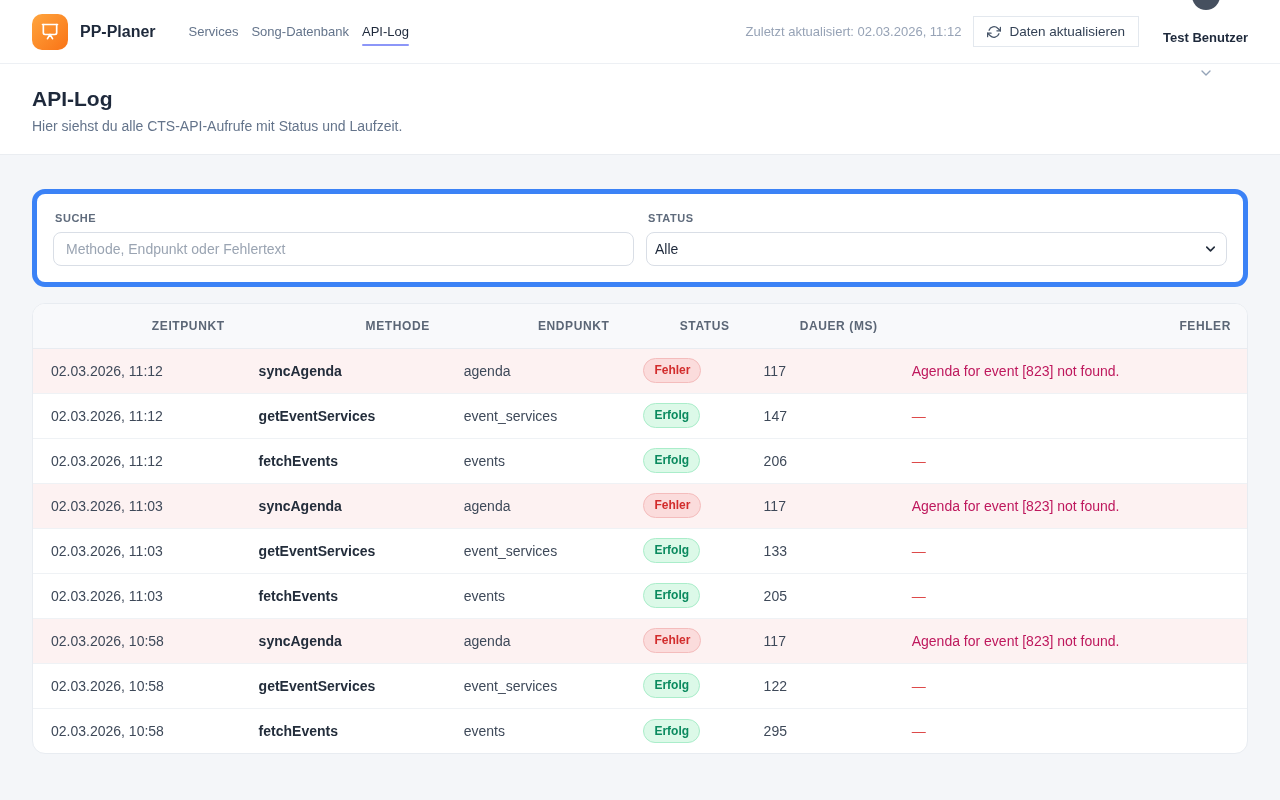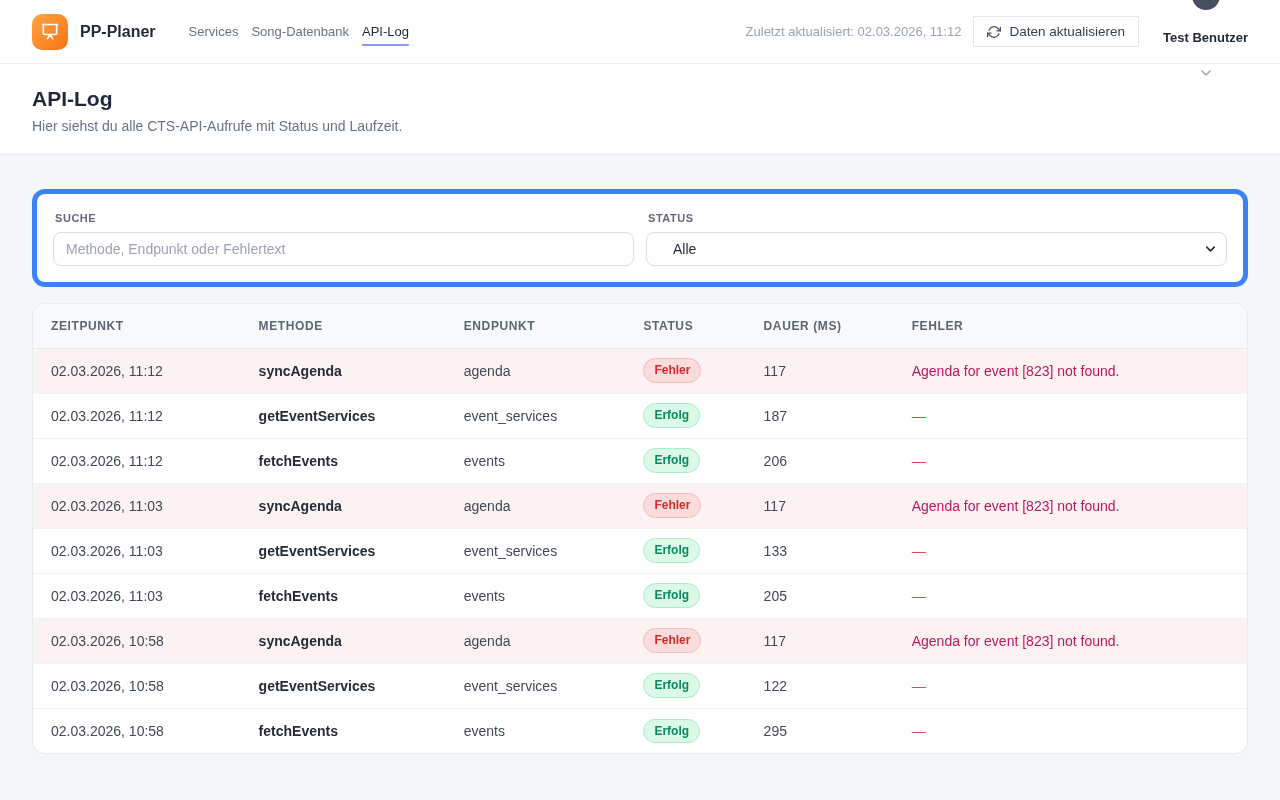--- a/index.html
+++ b/index.html
@@ -73,36 +73,36 @@
     display: block; font-size: 11px; font-weight: 700; color: #5f6b7c;
     letter-spacing: 0.05em; margin: 2px 0 8px 2px;
   }
   .filter-field input, .filter-field select {
     width: 100%; height: 34px; border: 1px solid #d9dee6; border-radius: 8px;
     padding: 0 12px; font-family: inherit; font-size: 14px; color: #1e293b;
     background: #ffffff; outline: none;
   }
   .filter-field input::placeholder { color: #9aa4b2; }
   .select-wrap { position: relative; }
-  .select-wrap select { appearance: none; -webkit-appearance: none; padding-left: 26px; cursor: pointer; }
+  .select-wrap select { appearance: none; -webkit-appearance: none; padding-left: 8px; cursor: pointer; }
   .select-chevron {
     position: absolute; right: 9px; top: 50%; transform: translateY(-50%);
     pointer-events: none; color: #242e3d;
   }
   .select-chevron svg { width: 15px; height: 15px; display: block; }
 
   
   .table-card {
     margin-top: 16px; background: #ffffff; border: 1px solid #e8ecf1;
     border-radius: 13px; overflow: hidden;
   }
   table { width: 100%; border-collapse: collapse; table-layout: fixed; }
   thead tr { background: #f8f9fb; }
   th {
-    height: 44px; text-align: left; font-size: 12px; font-weight: 600;
+    height: 44px; text-align: right; font-size: 12px; font-weight: 600;
     color: #5b6676; letter-spacing: 0.05em; padding: 0 16px 0 18px;
     border-bottom: 1px solid #e8ecf1; vertical-align: middle; white-space: nowrap;
   }
   td {
     height: 45px; padding: 0 16px 0 18px; font-size: 14px; color: #3e4959;
     vertical-align: middle; white-space: nowrap; overflow: hidden;
   }
   tbody tr + tr td { border-top: 1px solid #eff2f5; }
   tr.row-error td { background: #fdf2f2; }
   .td-method { font-weight: 700; color: #232d3b; }
@@ -218,21 +218,21 @@
     <td class="td-duration">117</td>
     <td class="td-error err-text">Agenda for event [823] not found.</td>
   </tr>
             <tr class="log-row">
     <td class="td-time">02.03.2026, 11:12</td>
     <td class="td-method">getEventServices</td>
     <td class="td-endpoint">event_services</td>
     <td class="td-status">
       <span class="badge badge-success">Erfolg</span>
     </td>
-    <td class="td-duration">187</td>
+    <td class="td-duration">147</td>
     <td class="td-error err-dash">—</td>
   </tr>
             <tr class="log-row">
     <td class="td-time">02.03.2026, 11:12</td>
     <td class="td-method">fetchEvents</td>
     <td class="td-endpoint">events</td>
     <td class="td-status">
       <span class="badge badge-success">Erfolg</span>
     </td>
     <td class="td-duration">206</td>

